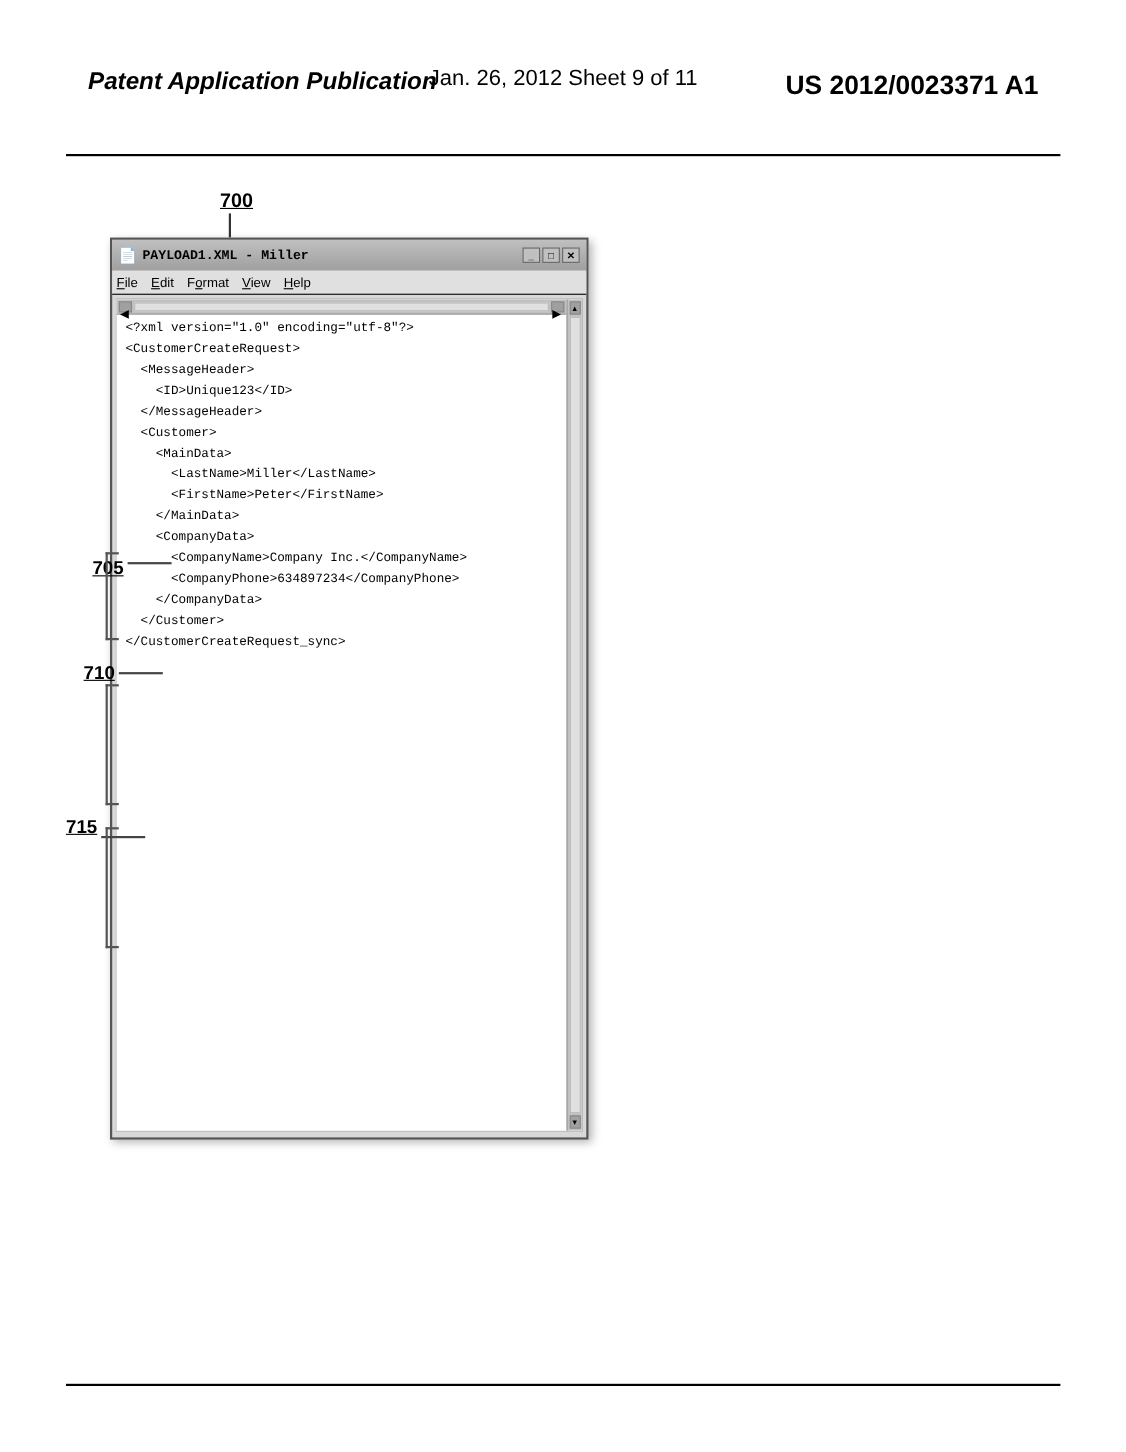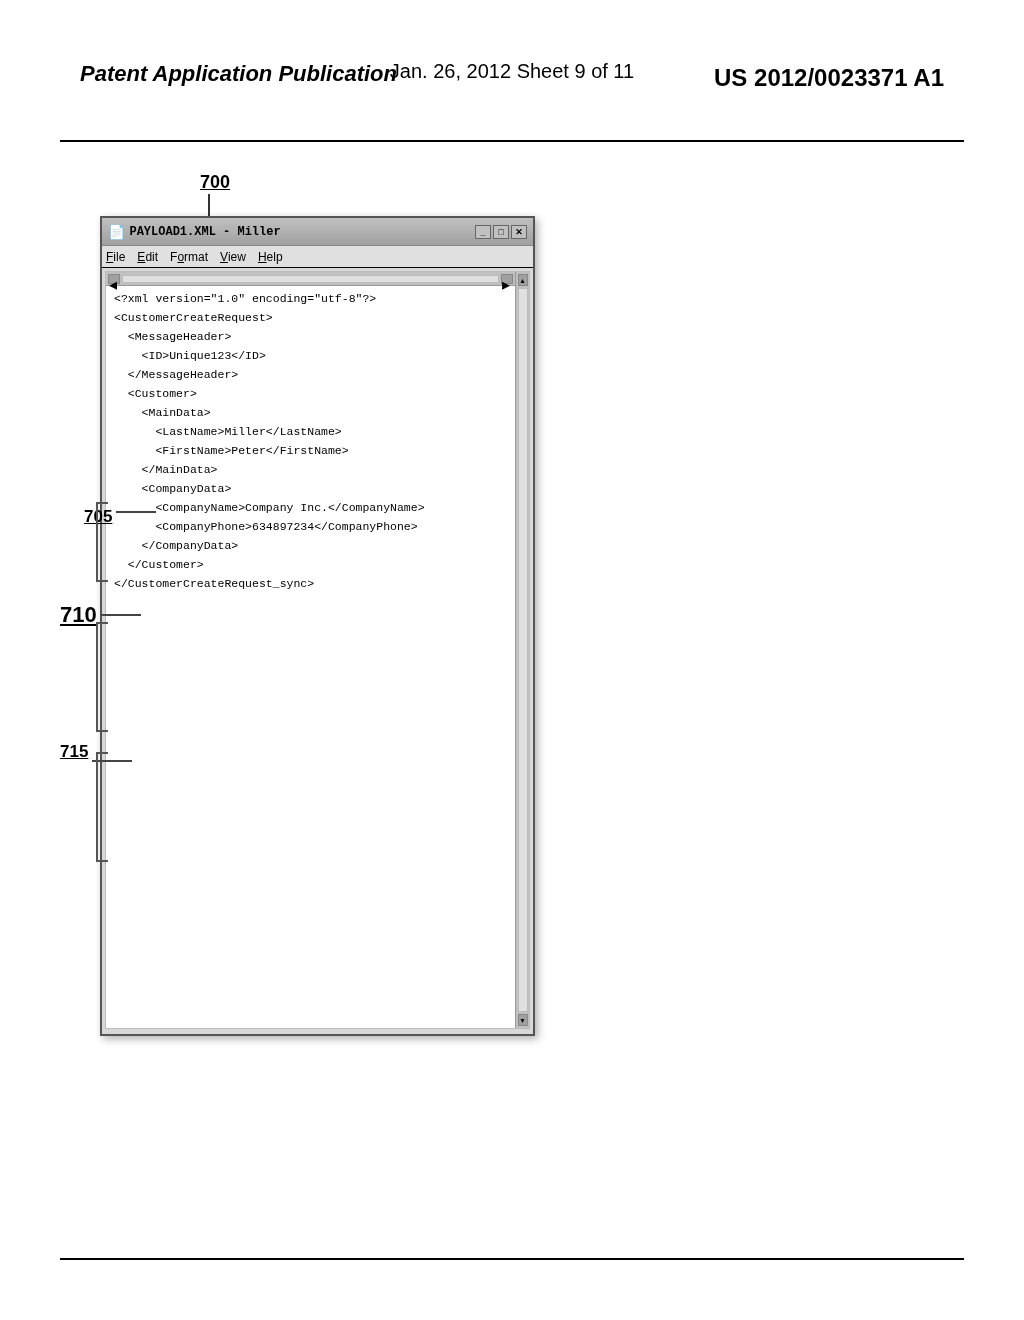--- a/index.html
+++ b/index.html
@@ -231,21 +231,21 @@
       <span style="font-size:17px; font-weight:bold; text-decoration:underline; color:#000; margin-top:40px;">705</span>
 
       <div style="position:relative; margin-top:30px;">
         <div style="width:40px; height:2px; background:#444; margin-top:14px;"></div>
       </div>
     </div>
 
     <div style="position:absolute; top:330px; left:36px; width:12px; height:80px; border-left:2px solid #555; border-top:2px solid #555; border-bottom:2px solid #555;"></div>
 
     <div style="position:absolute; top:430px; left:0; display:flex; align-items:center; gap:4px;">
-      <span style="font-size:22px; font-weight:bold; text-decoration:underline; color:#000;">710</span>
+      <span style="font-size:17px; font-weight:bold; text-decoration:underline; color:#000;margin-left:16px;">710</span>
       <div style="width:40px; height:2px; background:#444;"></div>
     </div>
 
     <div style="position:absolute; top:450px; left:36px; width:12px; height:110px; border-left:2px solid #555; border-top:2px solid #555; border-bottom:2px solid #555;"></div>
 
     <div style="position:absolute; top:570px; left:0; display:flex; align-items:flex-end; gap:4px;">
       <span style="font-size:17px; font-weight:bold; text-decoration:underline; color:#000;">715</span>
       <div style="width:40px; height:2px; background:#444;"></div>
     </div>
 

